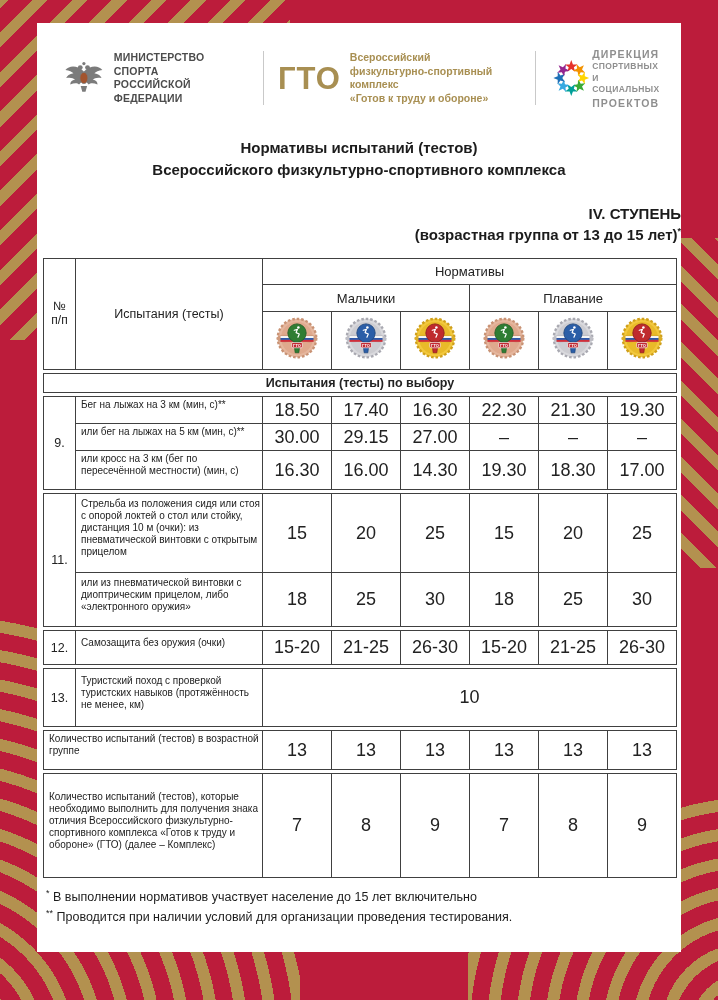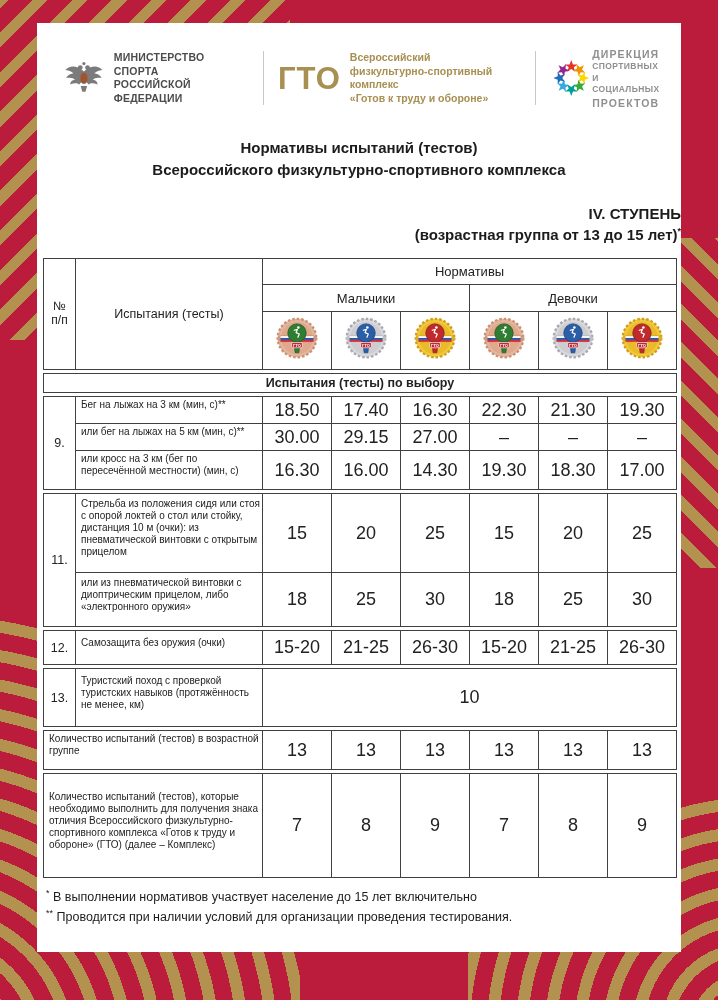--- a/index.html
+++ b/index.html
@@ -203,21 +203,21 @@
         </colgroup>
       <tbody>
           <tr style="height:26px">
         <th rowspan="3" class="h-num">№
 п/п</th>
         <th rowspan="3" class="h-tests">Испытания (тесты)</th>
         <th colspan="6" class="h-norm">Нормативы</th>
       </tr>
       <tr style="height:27px">
         <th colspan="3" class="h-sex">Мальчики</th>
-        <th colspan="3" class="h-sex">Девочки</th>
+        <th colspan="3" class="h-sex">Плавание</th>
       </tr>
       <tr>
         <td class="badge-cell"><svg width="44" height="48">
                 <use href="#b-bronze"></use>
               </svg></td>
         <td class="badge-cell"><svg width="44" height="48">
                 <use href="#b-silver"></use>
               </svg></td>
         <td class="badge-cell"><svg width="44" height="48">
                 <use href="#b-gold"></use>

